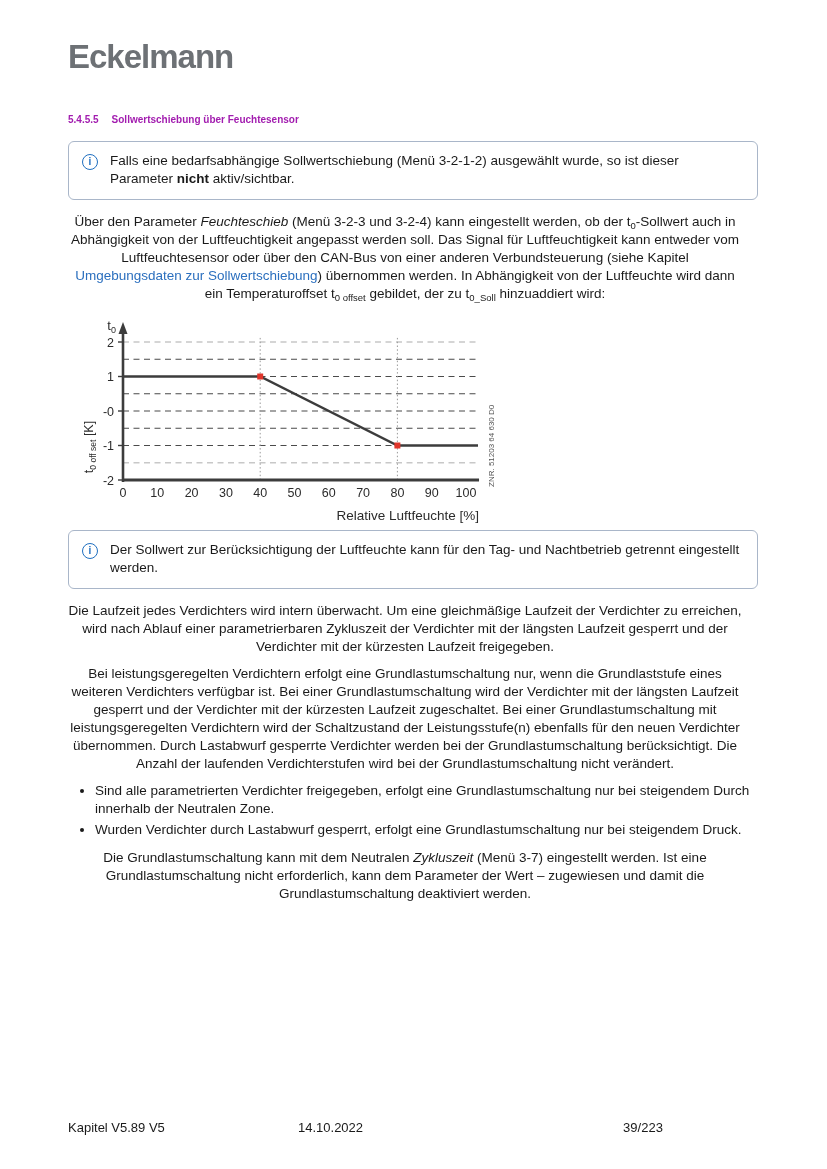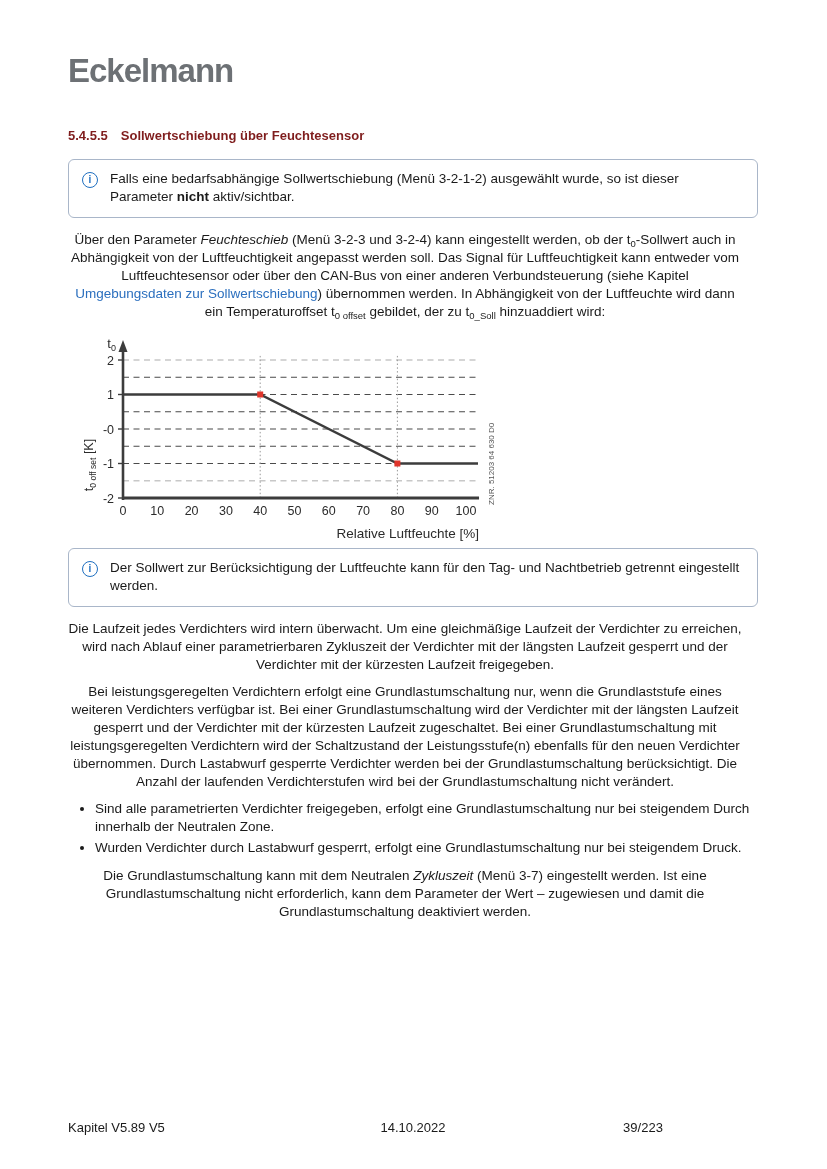--- a/index.html
+++ b/index.html
@@ -1,25 +1,25 @@
 <!DOCTYPE html>
 <html><head>
 <meta charset="utf-8">
 <style>
   html,body{margin:0;padding:0;background:#ffffff;}
   .page{
     width:827px;height:1169px;position:relative;background:#ffffff;
     font-family:"Liberation Sans",sans-serif;color:#1a1a1a;overflow:hidden;
   }
-  .content{padding:14px 69px 0 68px;}
+  .content{padding:0 69px 0 68px;}
   .logo{
     padding-top:40px;font-size:33px;font-weight:bold;color:#6d7175;
     letter-spacing:-1px;line-height:34px;
   }
-  .h-section{font-size:13px;font-weight:bold;color:#7f1d1d;}
+  .h-section{font-size:10px;font-weight:bold;color:#a21caf;}
   .h-section .num{display:inline-block;margin-right:13px;}
   .h1-wrap{margin:40px 0 16px;}
   .h2-wrap{margin:30px 0 13px;}
   .infobox{
     border:1.3px solid #a9b6c9;border-radius:6px;
     padding:10px 14px 11px 13px;display:flex;gap:12px;align-items:flex-start;
     margin:0 0 13px 0;
   }
   .info-icon{
     width:14px;height:14px;border:1.6px solid #1f6fc0;border-radius:50%;
@@ -33,21 +33,21 @@
   .sub{font-size:9.5px;vertical-align:-3px;line-height:0;}
   a.link{color:#2b6fbe;text-decoration:none;cursor:pointer;}
   .chart-wrap{margin:8px 0 2px 6px;}
   ul.bullets{margin:0 0 10px 0;padding-left:27px;}
   ul.bullets li{margin:0 0 3px 0;}
   .footer{
     position:absolute;left:68px;right:69px;top:1120px;
     display:flex;font-size:13px;color:#1a1a1a;
   }
   .footer .f-left{flex:1;text-align:left;}
-  .footer .f-center{flex:1;text-align:center;}
+  .footer .f-center{flex:1;text-align:left;}
   .footer .f-right{flex:1;text-align:center;}
 </style>
 </head>
 <body>
 
 <div class="page">
   <div class="content">
 
     <div class="logo">Eckelmann</div>
 

